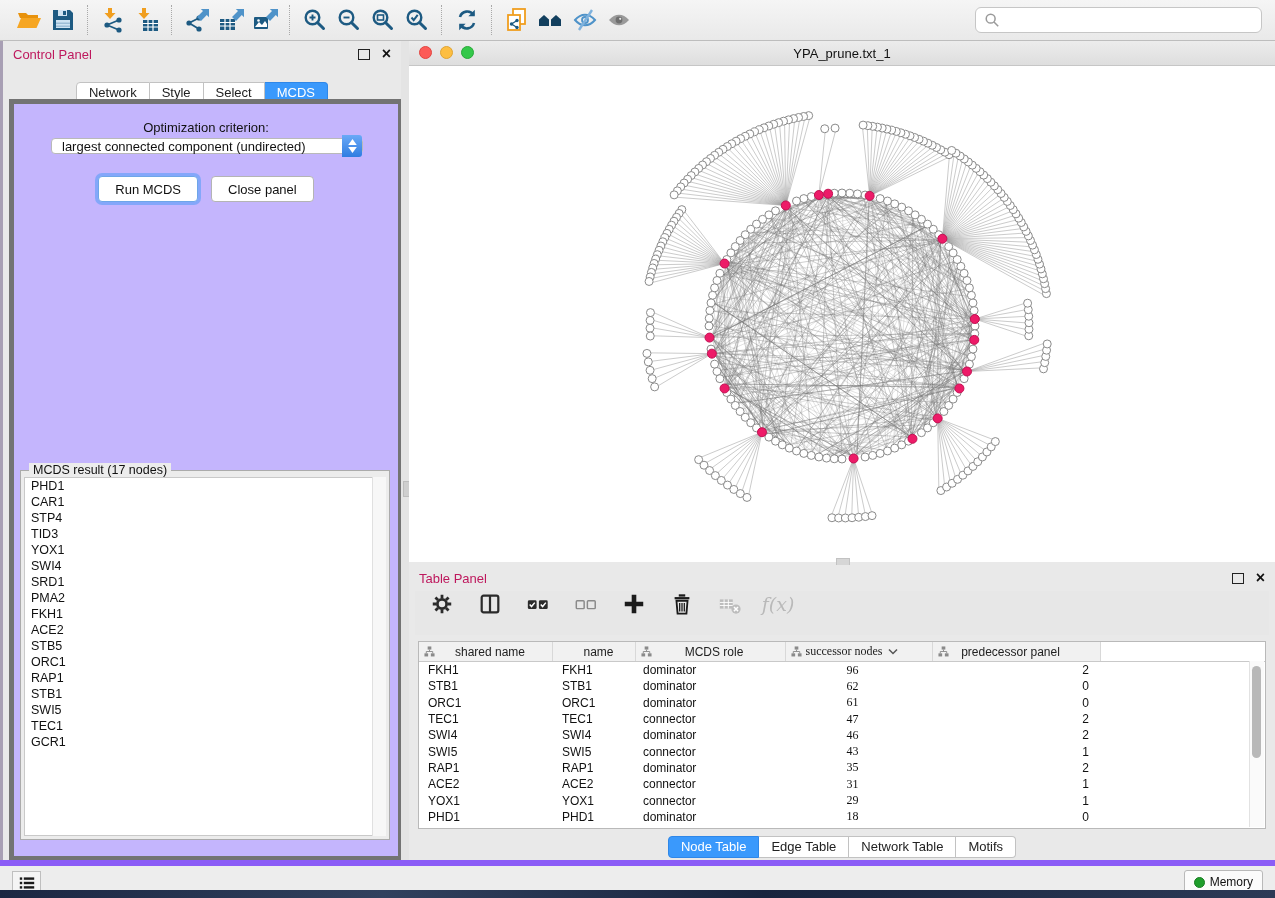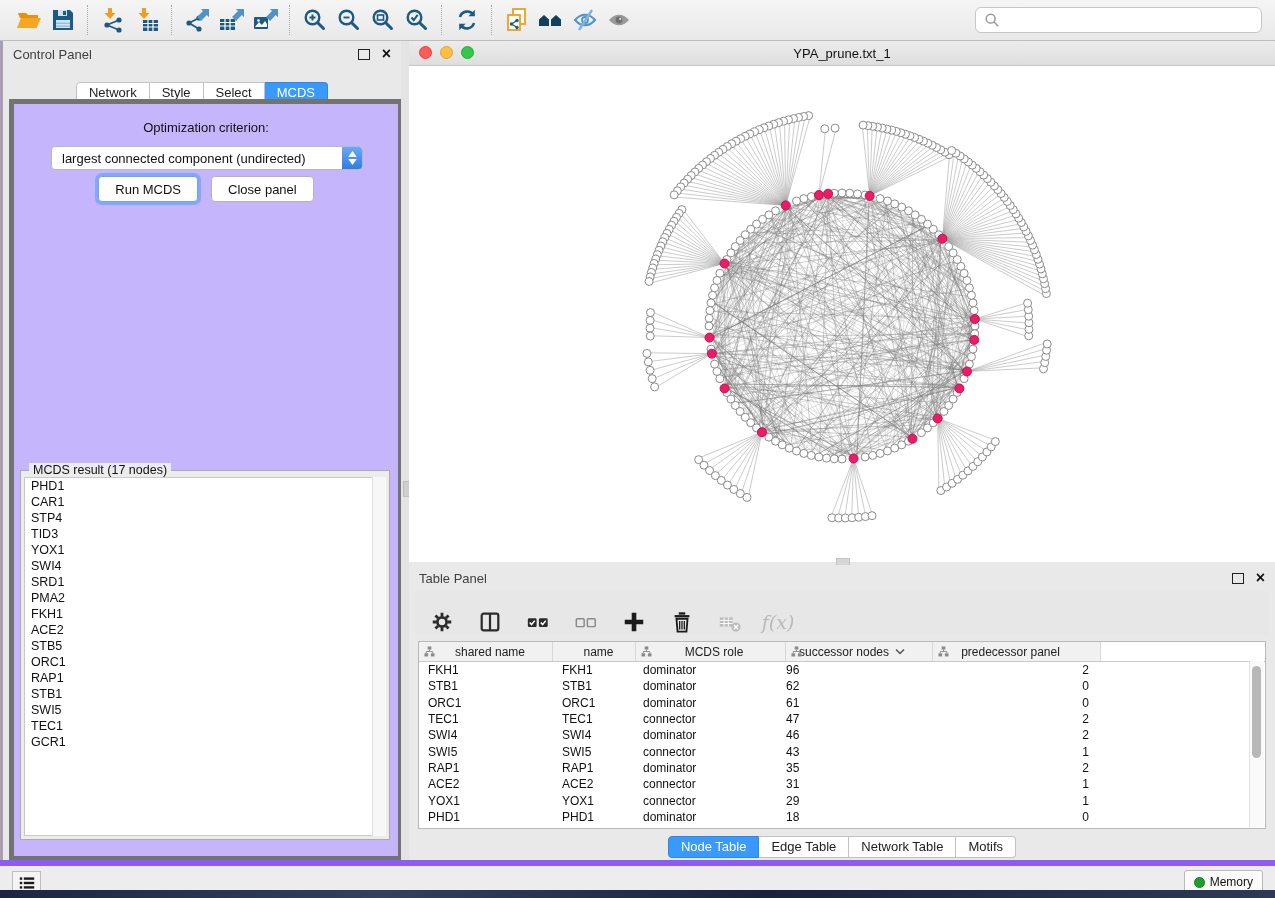--- a/index.html
+++ b/index.html
@@ -13,32 +13,32 @@
   .searchbox{position:absolute;right:13px;top:7px;width:287px;height:26px;background:#fff;border:1px solid #c6c6c6;border-radius:6px;display:flex;align-items:center;padding-left:8px;box-sizing:border-box;}
   .searchbox input{border:none;outline:none;flex:1;font-size:13px;font-family:"Liberation Sans",sans-serif;background:transparent;margin-left:6px;}
 
   
   .left-strip{position:absolute;left:0;top:41px;width:3px;height:849px;background:#a89fb4;}
   .bottom-strip{position:absolute;left:0;top:890px;width:1275px;height:8px;background:linear-gradient(90deg,#1b2742,#31415e 30%,#18243e 60%,#2c3a56);}
 
   
   .cpanel{position:absolute;left:3px;top:41px;width:398px;height:819px;background:#e9e9e9;}
   .panel-titlebar{height:26px;display:flex;align-items:center;padding:0 10px;}
-  .panel-title{font-size:13px;color:#404040;}
+  .panel-title{font-size:13px;color:#be185d;}
   .panel-titlebar .spacer{flex:1;}
   .float-btn{width:10px;height:9px;border:1.6px solid #222;margin-right:12px;}
   .close-btn{font-size:16px;font-weight:bold;color:#111;line-height:10px;}
   .tabs-row{display:flex;justify-content:center;margin-top:15px;}
   .tab{background:#fff;border:1px solid #c2c2c2;border-left:none;padding:2px 12px 3px 12px;font-size:13px;color:#222;}
   .tab:first-child{border-left:1px solid #c2c2c2;border-radius:4px 0 0 4px;}
   .tab:last-child{border-radius:0 4px 4px 0;}
   .tab.active{background:#3a99fc;border-color:#2f87e8;color:#fff;}
   .cp-content{position:absolute;left:6px;top:58px;width:384px;height:752px;background:#c4b5fd;border:5px solid #737373;}
   .opt-label{text-align:center;margin-top:16px;font-size:13px;}
-  .combo{position:absolute;left:37px;top:42px;width:312px;height:24px;background:#fff;border:1px solid #b9b9b9;border-radius:4px;display:flex;align-items:center;box-sizing:border-box;}
+  .combo{position:absolute;left:37px;top:34px;width:312px;height:16px;background:#fff;border:1px solid #b9b9b9;border-radius:4px;display:flex;align-items:center;box-sizing:border-box;}
   .combo .val{flex:1;padding-left:10px;font-size:13px;white-space:nowrap;overflow:hidden;}
   .combo .stepper{width:20px;height:22px;border-radius:0 3px 3px 0;background:linear-gradient(#6aa9f7,#2f7de1);display:flex;flex-direction:column;align-items:center;justify-content:center;gap:2px;}
   .btn-row{position:absolute;left:0;top:72px;width:100%;display:flex;justify-content:center;gap:13px;}
   .pbtn{background:#fff;border:1px solid #b4b4b4;border-radius:4px;height:24px;padding:0 16px;font-size:13px;display:flex;align-items:center;}
   .pbtn.focused{box-shadow:0 0 0 3px rgba(90,158,249,.6);border-color:#6ea6e8;}
   .result-box{position:absolute;left:6px;top:366px;width:368px;height:368px;border:1px solid #ababab;background:#ececec;}
   .result-legend{position:absolute;left:8px;top:-8px;background:#ececec;padding:0 4px;font-size:12.5px;}
   .result-list{position:absolute;left:3px;top:6px;right:3px;bottom:3px;background:#fff;border:1px solid #c9c9c9;overflow:hidden;}
   .mcds-item{font-size:12.5px;line-height:16px;padding-left:6px;}
   .list-scroll{position:absolute;right:0;top:0;bottom:0;width:13px;background:#f7f7f7;border-left:1px solid #e0e0e0;}
@@ -54,34 +54,34 @@
   .net-title{font-size:13px;color:#111;}
   .lights{position:absolute;left:10px;top:5px;display:flex;gap:8px;}
   .light{width:13px;height:13px;border-radius:50%;}
   .light.red{background:#fc5b57;border:1px solid #e2443f;box-sizing:border-box;}
   .light.yellow{background:#fdbe41;border:1px solid #e0a431;box-sizing:border-box;}
   .light.green{background:#34c84a;border:1px solid #27aa38;box-sizing:border-box;}
   .net-canvas{width:866px;height:497px;}
 
   
   .tpanel{position:absolute;left:409px;top:565px;width:866px;height:295px;background:#e9e9e9;}
-  .tp-toolbar{position:absolute;left:6px;top:26px;right:6px;height:44px;background:#e7e7e7;display:flex;align-items:flex-end;gap:22px;padding-left:14px;}
+  .tp-toolbar{position:absolute;left:6px;top:26px;right:6px;height:44px;background:#e7e7e7;display:flex;align-items:flex-start;gap:22px;padding-left:14px;}
   .ticon{width:26px;height:26px;display:flex;align-items:center;justify-content:center;}
   .fx{font-family:"DejaVu Serif",serif;font-style:italic;font-size:19px;color:#b9b9b9;}
   .ntable{position:absolute;left:9px;top:76px;width:848px;height:188px;background:#fff;border:1px solid #b9b9b9;box-sizing:border-box;}
   .thead{display:flex;height:19px;background:#f1f1f1;border-bottom:1px solid #c9c9c9;}
   .th{position:relative;display:flex;align-items:center;justify-content:center;border-right:1px solid #d8d8d8;font-size:12px;color:#222;box-sizing:border-box;}
   .th .hicon{position:absolute;left:5px;top:4px;}
   .th.filler{border-right:none;background:#fff;flex:1;}
   .trow{display:flex;height:16.3px;align-items:center;font-size:12px;}
   .td{box-sizing:border-box;white-space:nowrap;overflow:hidden;}
   .c0{width:134px;padding-left:9px;}
   .c1{width:83px;padding-left:9px;}
   .c2{width:150px;padding-left:7px;}
-  .c3{width:147px;text-align:left;padding-right:14px;}
+  .c3{width:147px;text-align:center;padding-right:14px;font-family:Liberation Serif, serif;}
   .c4{width:168px;text-align:right;padding-right:12px;}
   .tscroll{position:absolute;right:1px;top:19px;bottom:1px;width:14px;background:#fafafa;border-left:1px solid #e2e2e2;}
   .tscroll .thumb{position:absolute;left:2px;top:5px;width:9px;height:92px;background:#b8b8b8;border-radius:5px;}
   .tp-tabs{position:absolute;left:0;top:271px;width:100%;display:flex;justify-content:center;}
 
   
   .statusbar{position:absolute;left:0;top:860px;width:1275px;height:30px;background:#ededed;border-top:6px solid #8b5cf6;box-sizing:border-box;}
   .list-btn{position:absolute;left:12px;top:5px;width:27px;height:22px;background:#f4f4f4;border:1px solid #bfbfbf;display:flex;align-items:center;justify-content:center;}
   .mem-btn{position:absolute;right:12px;top:4px;height:22px;background:#fbfbfb;border:1px solid #b9b9b9;border-radius:3px;display:flex;align-items:center;gap:5px;padding:0 9px;font-size:12px;}
   .mem-dot{width:11px;height:11px;border-radius:50%;background:#1f9e2c;border:1px solid #187d22;box-sizing:border-box;}

